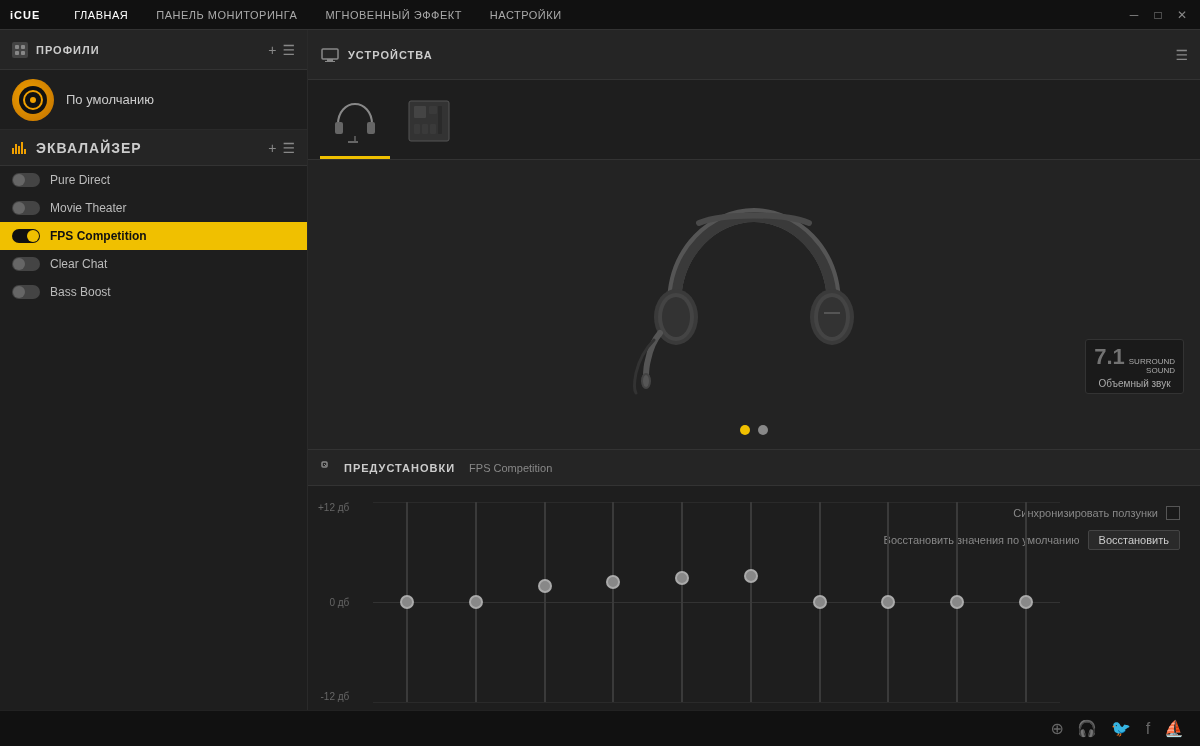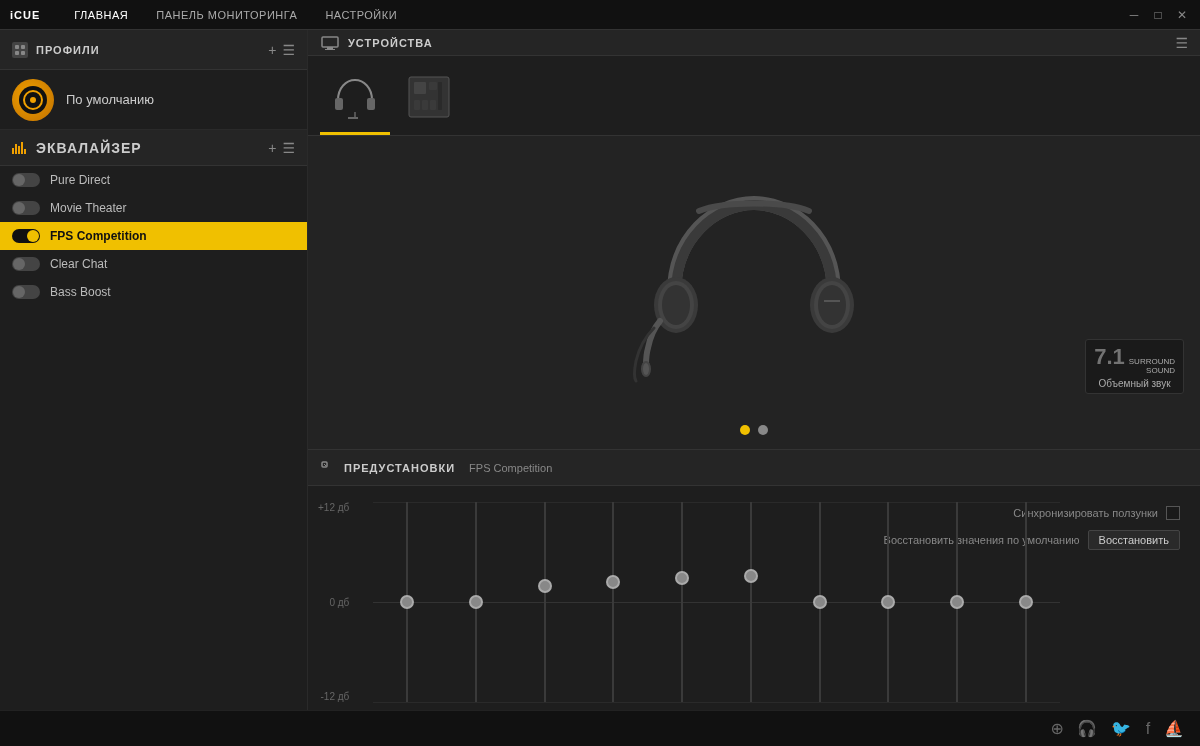--- a/index.html
+++ b/index.html
@@ -279,21 +279,21 @@
 
     
     .content {
       flex: 1;
       display: flex;
       flex-direction: column;
     }
 
     
     .devices-header {
-      height: 26px;
+      height: 50px;
       background: #252525;
       display: flex;
       align-items: center;
       padding: 0 12px;
       border-bottom: 1px solid #333;
       gap: 8px;
       justify-content: space-between;
     }
     .devices-header-icon {
       width: 20px;
@@ -539,20 +539,21 @@
     }
   </style>
 </head>
 <body>
 
 <div class="title-bar">
   <span class="title-bar-logo">iCUE</span>
   <div class="title-bar-nav">
     <div class="title-bar-nav-item active">ГЛАВНАЯ</div>
     <div class="title-bar-nav-item">ПАНЕЛЬ МОНИТОРИНГА</div>
+    <div class="title-bar-nav-item">МГНОВЕННЫЙ ЭФФЕКТ</div>
     <div class="title-bar-nav-item">НАСТРОЙКИ</div>
   </div>
   <div class="title-bar-controls">
     <div class="title-bar-btn">─</div>
     <div class="title-bar-btn">□</div>
     <div class="title-bar-btn">✕</div>
   </div>
 </div>
 
 <div class="main-layout">

